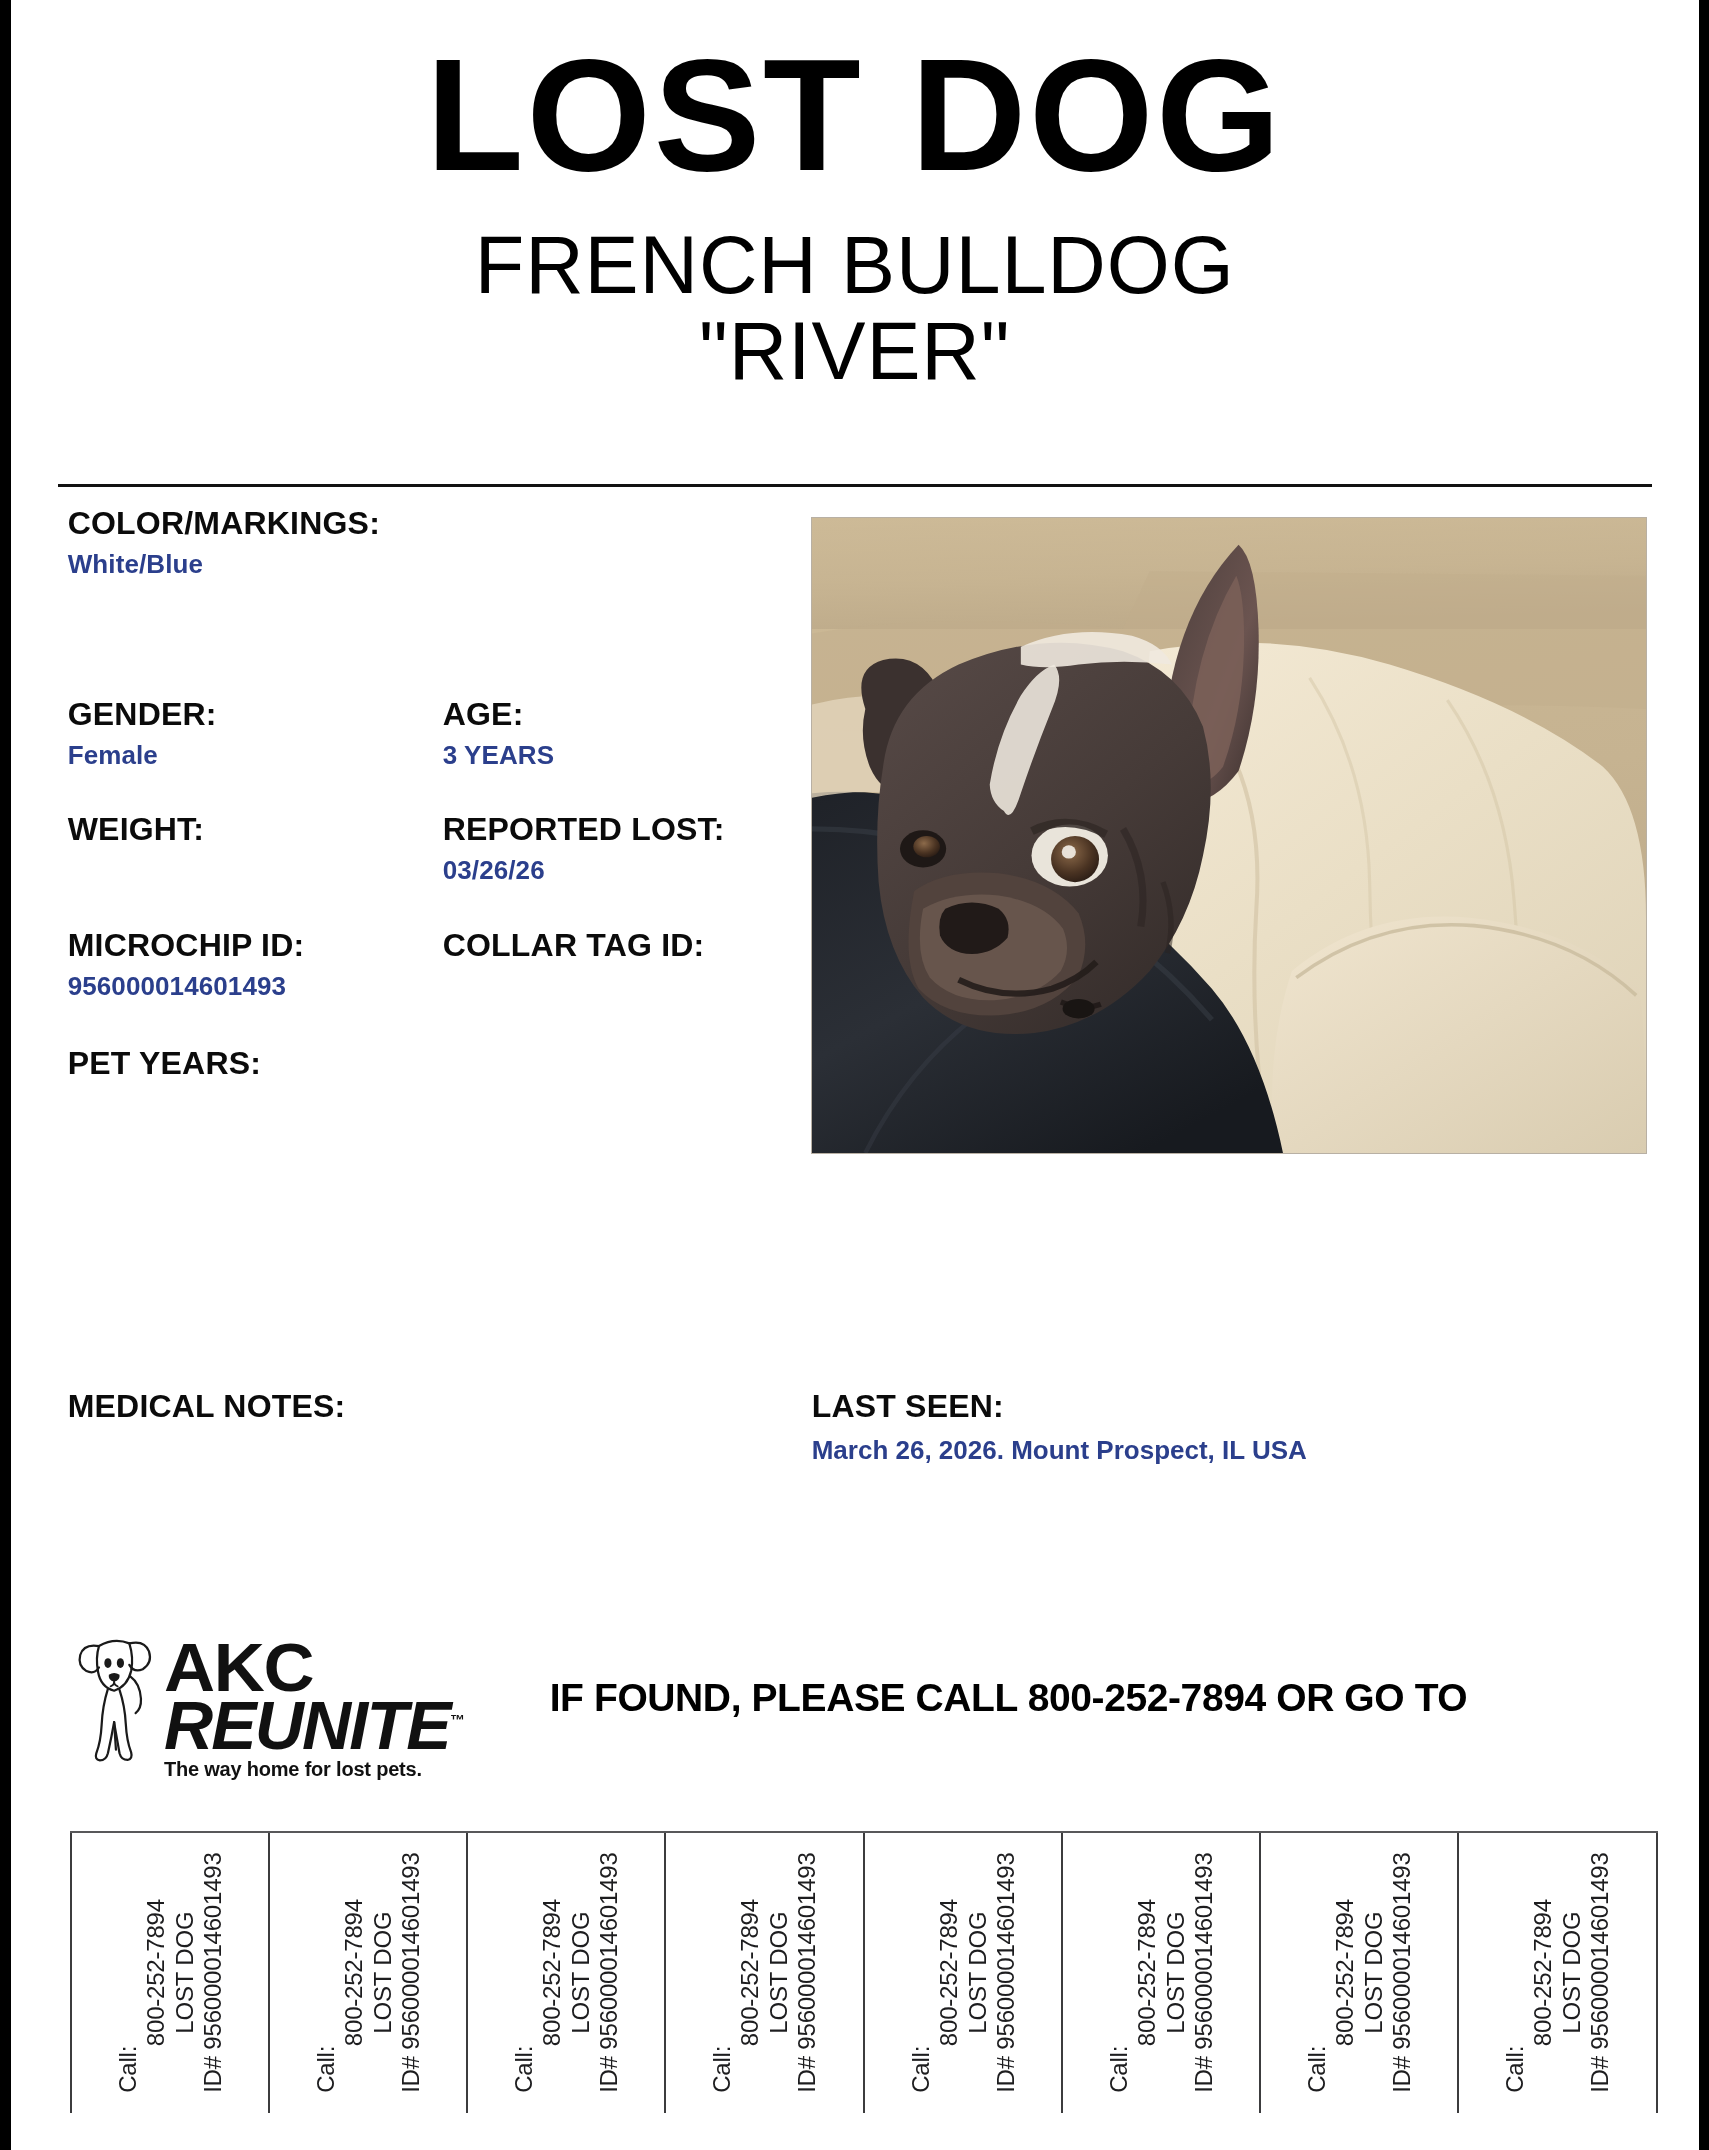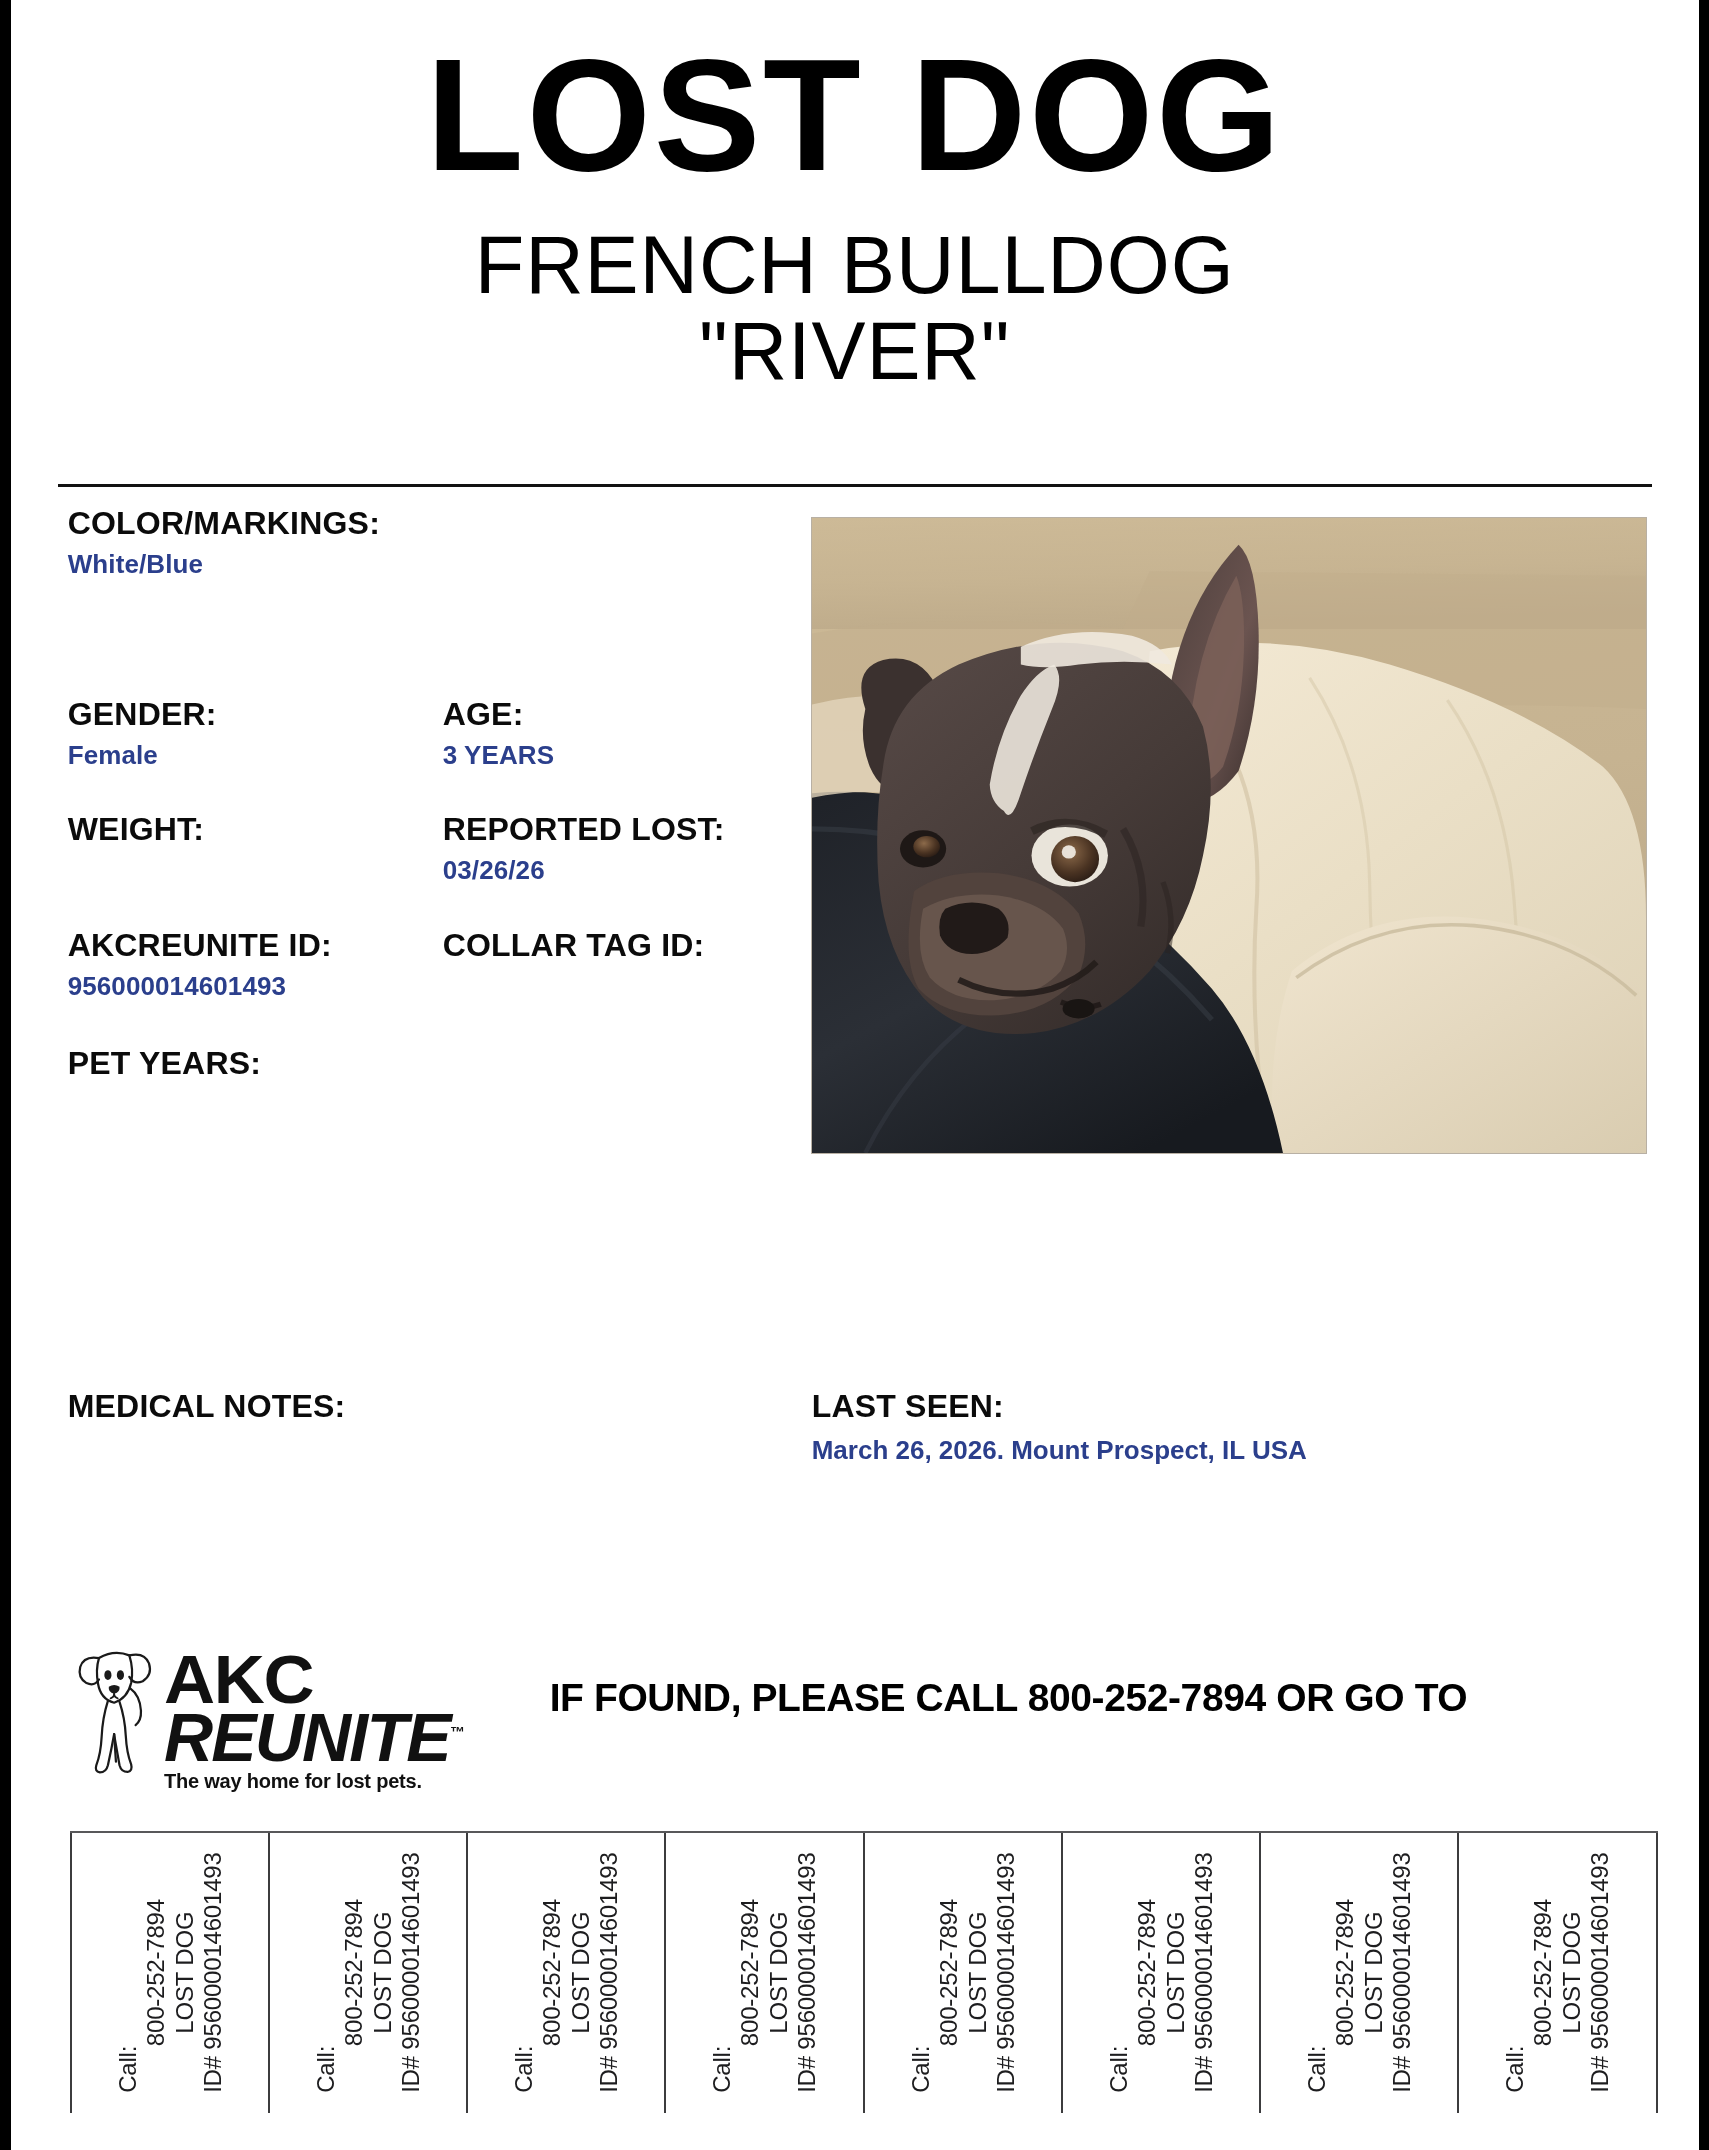--- a/index.html
+++ b/index.html
@@ -108,21 +108,21 @@
   .ls-value {
     font-size:26px; font-weight:700; color:#2b3f8c;
     margin-top:9.8px; white-space:nowrap;
   }
 
   
   .logo {
     position:absolute; left:62px; top:1630px;
     width:312px; height:174px;
   }
-  .logo-row { display:flex; align-items:flex-start;margin-top:12px; }
+  .logo-row { display:flex; align-items:flex-start; }
   .logo-dog { width:85px; height:134px; flex:0 0 85px; }
   .logo-dog svg { display:block; width:100%; height:100%; }
   .logo-words { margin-left:6.2px; padding-top:9.8px; }
   .logo-akc {
     font-size:68px; font-weight:700; line-height:0.82;
     letter-spacing:-1.3px; color:#111;
     font-family:"Liberation Sans", sans-serif;
     transform:scaleX(1.04); transform-origin:left center;
   }
   .logo-reunite {
@@ -221,21 +221,21 @@
         <div class="field-label">WEIGHT:</div>
         <div class="field-value"></div>
       </div>
 
       <div class="r-rep">
         <div class="field-label">REPORTED LOST:</div>
         <div class="field-value">03/26/26</div>
       </div>
 
       <div class="r-chip">
-        <div class="field-label">AKCREUNITE ID:</div>
+        <div class="field-label">MICROCHIP ID:</div>
         <div class="field-value">956000014601493</div>
       </div>
 
       <div class="r-collar">
         <div class="field-label">COLLAR TAG ID:</div>
         <div class="field-value"></div>
       </div>
 
       <div class="r-pnotes">
         <div class="field-label">PET YEARS:</div>

